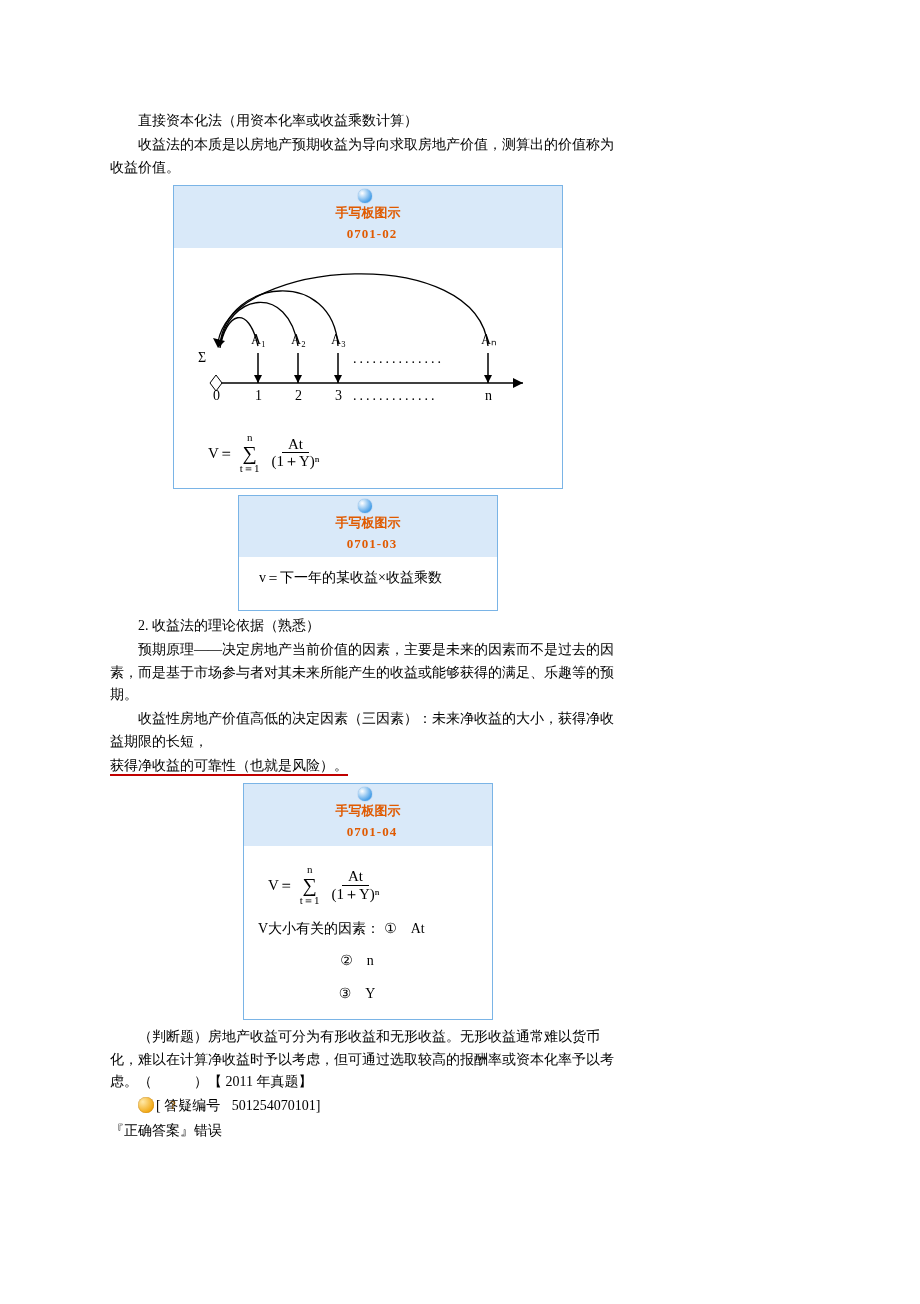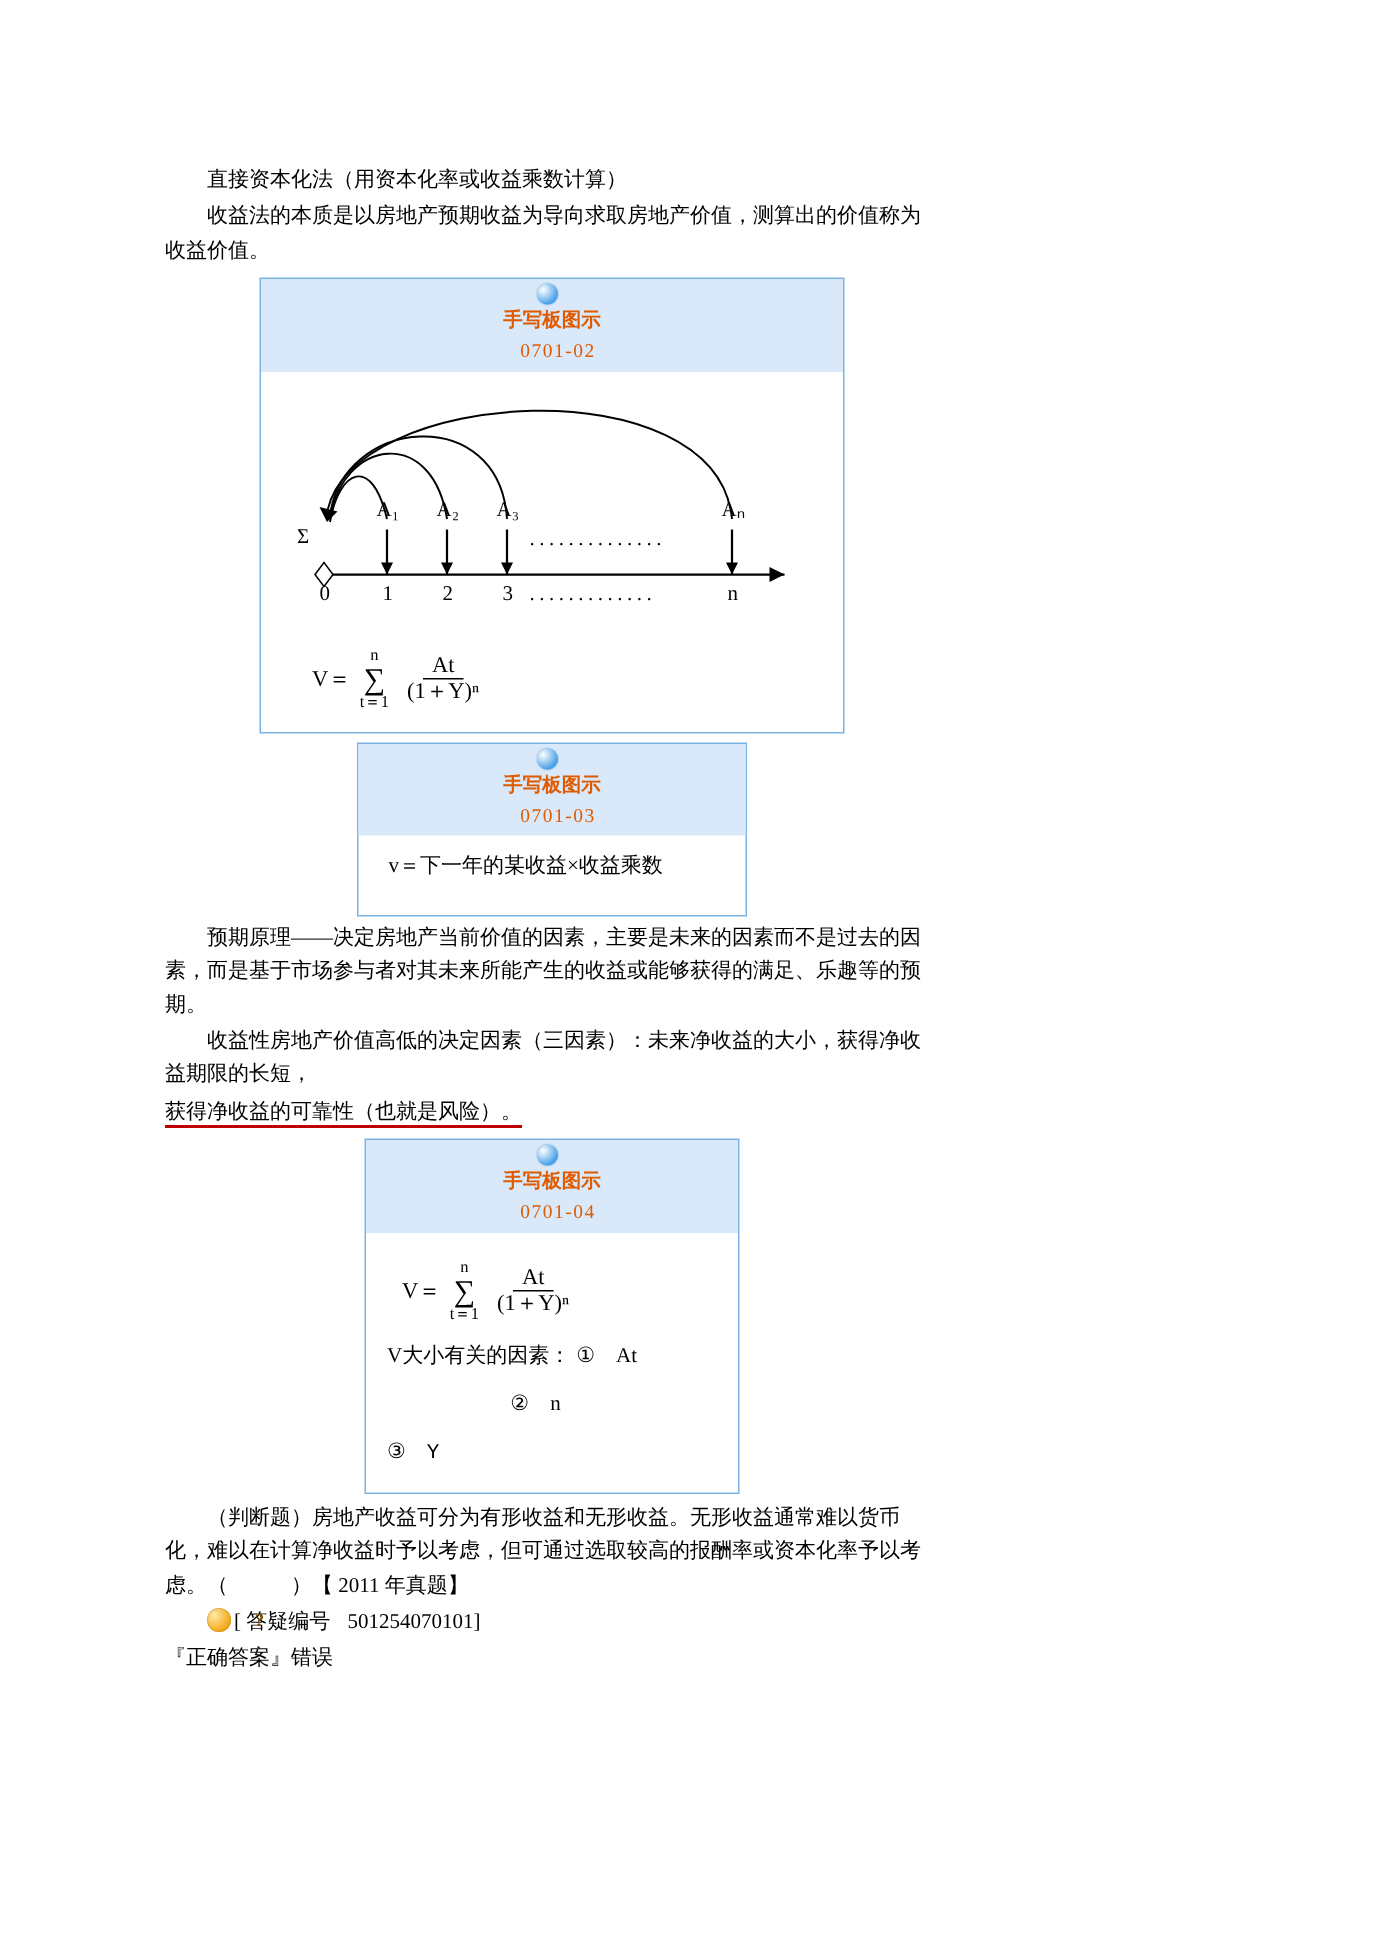--- a/index.html
+++ b/index.html
@@ -46,21 +46,21 @@
     background: radial-gradient(circle at 30% 30%, #fff, #4aa0e8 70%);
     margin-right:6px;
     box-shadow:0 0 1px #2a7ac8;
   }
   .ill-title .ttext {
     color:#e05a00;
     font-weight:bold;
   }
   .ill-title .ttext2 {
     color:#e05a00;
-    font-weight:normal;
+    font-weight:bold;
     margin-left:8px;
     letter-spacing:1px;
   }
   .ill-body {
     padding: 10px 14px 14px 14px;
     font-size: 14px;
   }
   .ill1 { width: 390px; }
   .ill2 { width: 260px; }
   .ill3box { width: 250px; margin: 6px auto 6px auto;}
@@ -166,20 +166,21 @@
         <span class="iconcircle"></span>
         <span class="ttext">手写板图示</span>
         <span class="ttext2">0701-03</span>
       </div>
       <div class="ill-body">
         <div style="margin:0 0 6px 6px;font-size:14px;">v＝下一年的某收益×收益乘数</div>
       </div>
     </div>
   </div>
 
+  <p class="para">2. 收益法的理论依据（熟悉）</p>
   <p class="para">预期原理——决定房地产当前价值的因素，主要是未来的因素而不是过去的因素，而是基于市场参与者对其未来所能产生的收益或能够获得的满足、乐趣等的预期。</p>
   <p class="para">收益性房地产价值高低的决定因素（三因素）：未来净收益的大小，获得净收益期限的长短，</p>
   <p class="para-noindent"><span class="underline-red">获得净收益的可靠性（也就是风险）。</span></p>
 
   <div class="ill3box">
     <div class="ill-box">
       <div class="ill-title">
         <span class="iconcircle"></span>
         <span class="ttext">手写板图示</span>
         <span class="ttext2">0701-04</span>
@@ -195,21 +196,21 @@
           <span style="display:inline-flex;flex-direction:column;align-items:center;line-height:1.1;">
             <span style="border-bottom:1px solid #000;padding:0 6px;">At</span>
             <span style="padding:0 6px;">(1＋Y)ⁿ</span>
           </span>
         </div>
         <div style="display:flex;align-items:flex-start;">
           <span style="font-family:'Times New Roman',SimSun;">V大小有关的因素：</span>
           <span style="font-family:'Times New Roman',SimSun;margin-left:4px;">①　At</span>
         </div>
         <div style="text-align:center;padding-right:22px;margin-top:10px;font-family:Liberation Serif, serif;">②　n</div>
-        <div style="text-align:left;padding-right:22px;margin-top:10px;font-family:Liberation Mono, monospace;">③　Y</div>
+        <div style="text-align:center;padding-right:22px;margin-top:10px;font-family:Liberation Serif, serif;">③　Y</div>
       </div>
     </div>
   </div>
 
   <p class="para">（判断题）房地产收益可分为有形收益和无形收益。无形收益通常难以货币化，难以在计算净收益时予以考虑，但可通过选取较高的报酬率或资本化率予以考虑。（　　　）【 2011 年真题】</p>
   <p class="para">
     <span class="q-icon"></span><span>[ 答疑编号</span>
     <span style="margin-left:8px;">501254070101]</span>
   </p>
   <p class="para-noindent">

